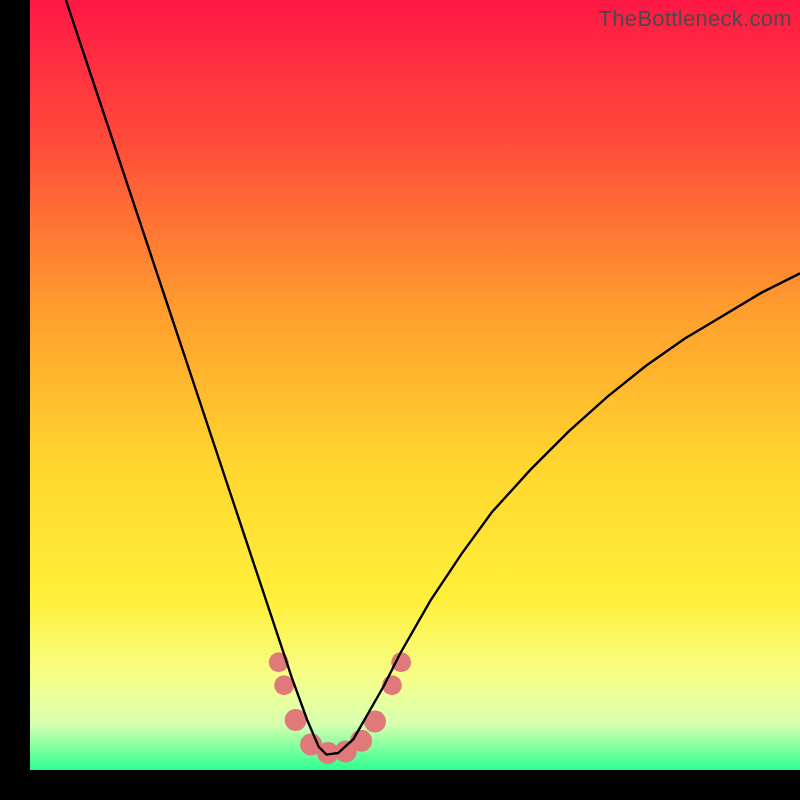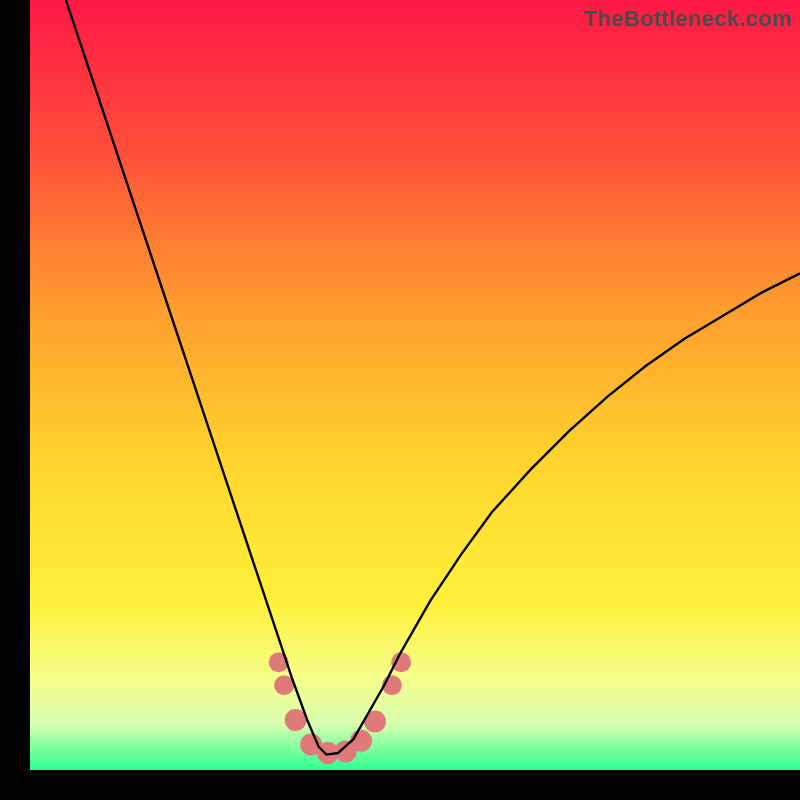--- a/index.html
+++ b/index.html
@@ -19,21 +19,21 @@
     top: 0;
     width: 770px;
     height: 770px;
   }
   .watermark {
     position: absolute;
     top: 6px;
     right: 8px;
     color: #4a4a4a;
     font-size: 22px;
-    font-weight: 700;
+    font-weight: 400;
     letter-spacing: 0.3px;
     z-index: 10;
   }
 </style>
 </head>
 <body>
 
 <div class="frame">
   <svg class="plot" viewBox="0 0 770 770" preserveAspectRatio="none">
     <defs>

